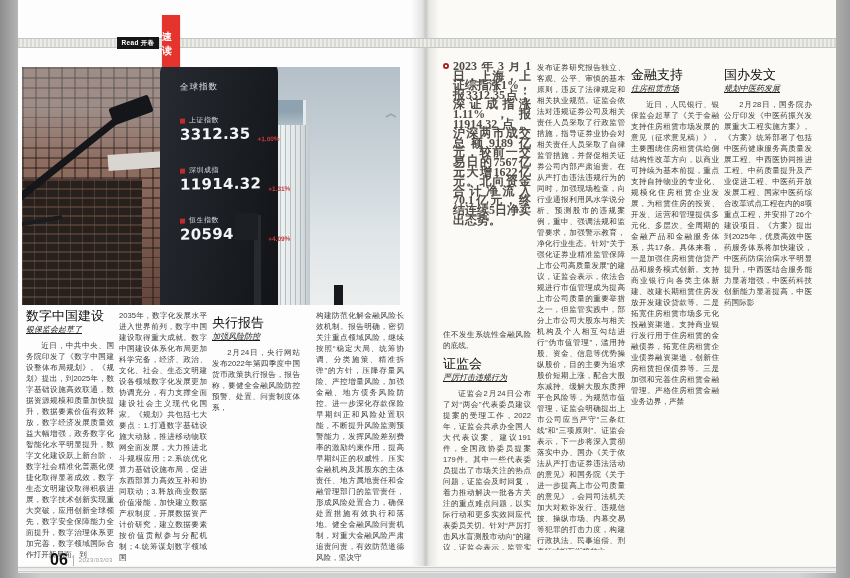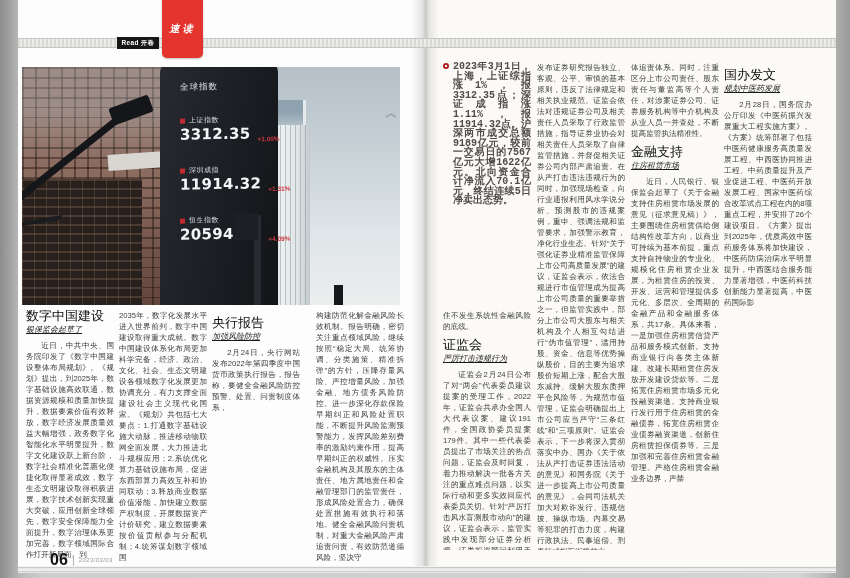--- a/index.html
+++ b/index.html
@@ -11,23 +11,23 @@
   .page-right{left:425px;width:411px;background:#fbfaf7;}
   .spine{position:absolute;left:411px;top:0;width:28px;height:566px;
     background:linear-gradient(90deg,rgba(0,0,0,0) 0,rgba(0,0,0,.10) 40%,rgba(0,0,0,.20) 52%,rgba(0,0,0,.08) 66%,rgba(0,0,0,0) 100%);}
   .stack-edge{position:absolute;left:18px;top:566px;width:818px;height:7px;
     background:repeating-linear-gradient(180deg,#f4f4f2 0 1px,#c9c9c7 1px 2px,#e9e9e7 2px 3.5px);}
   .texture-band{position:absolute;left:18px;top:38px;width:818px;height:10px;
     background:repeating-linear-gradient(90deg,#d9d9d6 0 2px,#ecece9 2px 4px);
     border-top:1px solid #c6c6c3;border-bottom:1px solid #c6c6c3;}
   .read-tab{position:absolute;left:117px;top:37px;width:42px;height:12px;background:#161616;
     color:#fff;font-size:6.5px;font-weight:bold;display:flex;align-items:center;justify-content:center;letter-spacing:.3px;}
-  .speed-tab{position:absolute;left:162px;top:0;width:41px;height:58px;background:#e5342e;
+  .speed-tab{position:absolute;left:162px;top:15px;width:18px;height:58px;background:#e5342e;
     border-radius:0 0 5px 5px;color:#fff;display:flex;align-items:center;justify-content:center;
-    font-size:10px;font-weight:bold;letter-spacing:3px;box-shadow:0 1px 2px rgba(0,0,0,.25);font-style:italic;}
+    font-size:10px;font-weight:bold;letter-spacing:3px;box-shadow:0 1px 2px rgba(0,0,0,.25);}
   
   .photo{position:absolute;left:22px;top:67px;width:378px;height:238px;overflow:hidden;
     background:linear-gradient(180deg,#b4bfc8 0%,#c9d3d8 38%,#dfe5e8 70%,#eceeee 100%);}
   .bldg-left{position:absolute;left:0;top:0;width:142px;height:238px;
     background-color:#7c5950;
     background-image:
       linear-gradient(180deg,rgba(190,200,205,.35) 0 18%,rgba(0,0,0,0) 40%),
       repeating-linear-gradient(90deg,rgba(32,20,16,.45) 0 1.5px,rgba(0,0,0,0) 1.5px 13px),
       repeating-linear-gradient(180deg,rgba(32,20,16,.45) 0 1.5px,rgba(0,0,0,0) 1.5px 10px),
       linear-gradient(180deg,#8d6c60 0 45%,#63453d 100%);}
@@ -61,21 +61,21 @@
   .col{position:absolute;width:88px;overflow:hidden;font-size:7.6px;line-height:11px;
     color:#3b3b3b;text-align:justify;text-justify:inter-ideograph;}
   .col-l{top:310px;height:253px;}
   .col-r{top:62px;height:488px;}
   .col p{margin:0;}
   .col p.indent{text-indent:2em;}
   .col h3{margin:0 0 2px 0;font-size:13px;line-height:12px;color:#0d0d0d;font-weight:normal;}
   .col h3.mid{margin-top:7px;}
   .col .sub{display:block;font-style:italic;text-decoration:underline;font-size:8px;line-height:12px;
     color:#1a1a1a;margin-bottom:4px;font-family:"DejaVu Serif",serif;}
-  .caption{display:flex;font-family:Liberation Mono, monospace;font-size:10px;line-height:9.6px;
+  .caption{display:flex;font-family:Liberation Serif, serif;font-size:12px;line-height:9.6px;
     color:#514c48;font-weight:bold;margin-bottom:104px;}
   .cap-bullet{flex:0 0 6px;width:6px;height:6px;border-radius:50%;margin:1px 4px 0 0;
     background:radial-gradient(circle,#ffffff 0 .8px,#b01f1f 1px);}
   
   .footer{position:absolute;left:50px;top:551px;display:flex;align-items:center;}
   .page-num{font-size:16px;font-weight:800;color:#111;}
   .footer-div{width:1px;height:11px;background:#b5b5b5;margin:0 5px;}
   .footer-date{font-size:6px;color:#9a9a9a;letter-spacing:.4px;}
 </style>
 </head>
@@ -179,21 +179,20 @@
     <h3 class="mid">证监会</h3>
     <span class="sub">严厉打击违规行为</span>
     <p class="indent">证监会2月24日公布了对“两会”代表委员建议提案的受理工作，2022年，证监会共承办全国人大代表议案、建议191件，全国政协委员提案179件。其中一些代表委员提出了市场关注的热点问题，证监会及时回复，着力推动解决一批各方关注的重点难点问题，以实际行动和更多实效回应代表委员关切。针对“严厉打击风水盲测股市动向”的建议，证监会表示，监管实践中发现部分证券分析师、证券投资顾问利用天干地支、阴阳五行等理论对证券及证券市场走势进行分析、预测并提供投资建议服务，背离了</p>
   </div>
 
   <div class="col col-r" style="left:537px;">
     <p>发布证券研究报告独立、客观、公平、审慎的基本原则，违反了法律规定和相关执业规范。证监会依法对违规证券公司及相关责任人员采取了行政监管措施，指导证券业协会对相关责任人员采取了自律监管措施，并督促相关证券公司内部严肃追责。在从严打击违法违规行为的同时，加强现场检查，向行业通报利用风水学说分析、预测股市的违规案例，重申、强调法规和监管要求，加强警示教育，净化行业生态。针对“关于强化证券业精准监管保障上市公司高质量发展”的建议，证监会表示，依法合规进行市值管理成为提高上市公司质量的重要举措之一，但监管实践中，部分上市公司大股东与相关机构及个人相互勾结进行“伪市值管理”，滥用持股、资金、信息等优势操纵股价，目的主要为追求股价短期上涨，配合大股东减持、缓解大股东质押平仓风险等，为规范市值管理，证监会明确提出上市公司应当严守“三条红线”和“三项原则”。证监会表示，下一步将深入贯彻落实中办、国办《关于依法从严打击证券违法活动的意见》和国务院《关于进一步提高上市公司质量的意见》，会同司法机关加大对欺诈发行、违规信披、操纵市场、内幕交易等犯罪的打击力度，构建行政执法、民事追偿、刑事惩戒相互衔接的立</p>
   </div>
 
   <div class="col col-r" style="left:631px;">
-    <p>体追责体系。同时，注重区分上市公司责任、股东责任与董监高等个人责任，对涉案证券公司、证券服务机构等中介机构及从业人员一并查处，不断提高监管执法精准性。</p>
     <h3 class="mid">金融支持</h3>
     <span class="sub">住房租赁市场</span>
     <p class="indent">近日，人民银行、银保监会起草了《关于金融支持住房租赁市场发展的意见（征求意见稿）》，主要围绕住房租赁供给侧结构性改革方向，以商业可持续为基本前提，重点支持自持物业的专业化、规模化住房租赁企业发展，为租赁住房的投资、开发、运营和管理提供多元化、多层次、全周期的金融产品和金融服务体系，共17条。具体来看，一是加强住房租赁信贷产品和服务模式创新。支持商业银行向各类主体新建、改建长期租赁住房发放开发建设贷款等。二是拓宽住房租赁市场多元化投融资渠道。支持商业银行发行用于住房租赁的金融债券，拓宽住房租赁企业债券融资渠道，创新住房租赁担保债券等。三是加强和完善住房租赁金融管理。严格住房租赁金融业务边界，严禁</p>
   </div>
 
   <div class="col col-r" style="left:724px;">
     <h3 class="mid">国办发文</h3>
     <span class="sub">规划中医药发展</span>
     <p class="indent">2月28日，国务院办公厅印发《中医药振兴发展重大工程实施方案》。《方案》统筹部署了包括中医药健康服务高质量发展工程、中西医协同推进工程、中药质量提升及产业促进工程、中医药开放发展工程、国家中医药综合改革试点工程在内的8项重点工程，并安排了26个建设项目。《方案》提出到2025年，优质高效中医药服务体系将加快建设，中医药防病治病水平明显提升，中西医结合服务能力显著增强，中医药科技创新能力显著提高，中医药国际影</p>
   </div>

